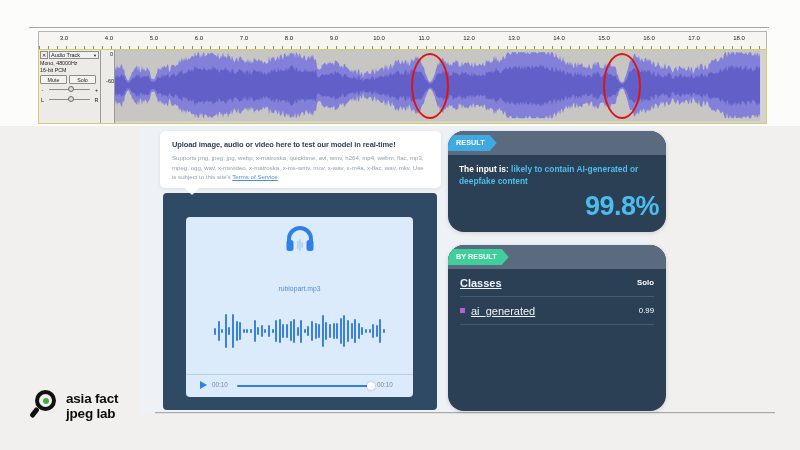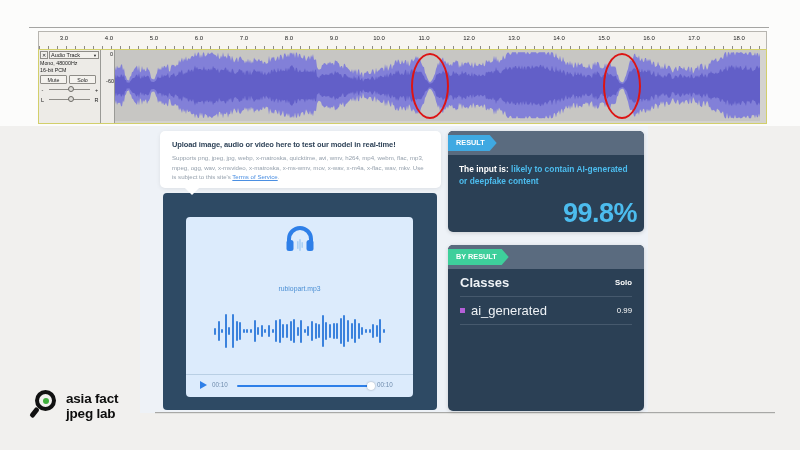--- a/index.html
+++ b/index.html
@@ -54,35 +54,35 @@
   #bars-row .bar{width:2px;margin:0 0.8px;background:#3b82dd;border-radius:1px;flex:none;}
   #player-divider{position:absolute;left:0;top:157px;width:100%;height:1px;background:#b9cfe4;}
   #controls{position:absolute;left:0;top:161px;width:100%;height:16px;}
   #play-btn{position:absolute;left:14px;top:3px;width:0;height:0;border-left:7px solid #2e7fe8;border-top:4.5px solid transparent;border-bottom:4.5px solid transparent;cursor:pointer;}
   .ptime{position:absolute;top:3px;font-size:6.3px;color:#6f8cad;}
   #time-cur{left:26px;} #time-total{left:191px;}
   #progress{position:absolute;left:51px;top:7px;width:136px;height:2px;background:#2e7fe8;border-radius:1px;cursor:pointer;}
   #knob{position:absolute;left:130px;top:-3px;width:8px;height:8px;border-radius:50%;background:#ffffff;box-shadow:0 0 2px rgba(0,0,0,.35);}
 
   
-  .panel{position:absolute;left:448px;width:196px;background:#2b4055;border-radius:5px;overflow:hidden;box-shadow:0 1px 4px rgba(0,0,0,.15);}
+  .panel{position:absolute;left:448px;width:218px;background:#2b4055;border-radius:16px;overflow:hidden;box-shadow:0 1px 4px rgba(0,0,0,.15);}
   #result-panel{top:131px;height:101px;}
   #classes-panel{top:245px;height:166px;}
   .panel-header{position:relative;width:100%;height:24px;background:#5a6b7f;}
   .badge{position:absolute;left:0;top:4px;height:16px;color:#fff;font-size:7.3px;font-weight:bold;line-height:16px;padding:0 12px 0 8px;clip-path:polygon(0 0,calc(100% - 7px) 0,100% 50%,calc(100% - 7px) 100%,0 100%);}
   #result-badge{background:#3fa9e2;}
   #classes-badge{background:#3ecf9b;}
   #result-body{padding:8px 7px 0 11px;}
   #result-text{font-size:8.4px;font-weight:bold;line-height:1.45;color:#ffffff;}
   #result-text .verdict{color:#4cbcee;}
-  #result-pct{margin-top:11px;text-align:right;font-size:27px;font-weight:bold;color:#4cbcee;letter-spacing:-0.5px;}
+  #result-pct{margin-top:4px;text-align:right;font-size:27px;font-weight:bold;color:#4cbcee;letter-spacing:-0.5px;}
   #classes-table{padding:0 12px;}
   .t-row{display:flex;align-items:center;height:27px;border-bottom:1px solid #46596d;}
   .t-row.head{font-weight:bold;color:#ffffff;font-size:7.8px;}
-  .t-label{flex:1;display:flex;align-items:center;font-size:13px;color:#eef2f6;}
+  .t-label{flex:1;display:flex;align-items:center;font-size:11px;color:#eef2f6;text-decoration:underline;}
   .bullet{width:5px;height:5px;margin-right:6px;flex:none;}
   #bullet-1{background:#b55fd8;} #bullet-2{background:#c26ae0;}
   .t-score{font-size:7.8px;color:#ffffff;}
 
   
   #logo{left:30px;top:384px;width:130px;height:50px;}
   #logo-ring{position:absolute;left:5px;top:6px;width:21px;height:21px;border:4.5px solid #111;border-radius:50%;box-sizing:border-box;}
   #logo-dot{position:absolute;left:13px;top:14px;width:6px;height:6px;border-radius:50%;background:#3fae3c;}
   #logo-handle{position:absolute;left:2px;top:23px;width:5px;height:11px;background:#111;border-radius:2px;transform:rotate(38deg);}
   #logo-text{position:absolute;left:36px;top:7px;font-size:13.5px;font-weight:bold;color:#0d0d0d;line-height:1.12;letter-spacing:-0.2px;}

